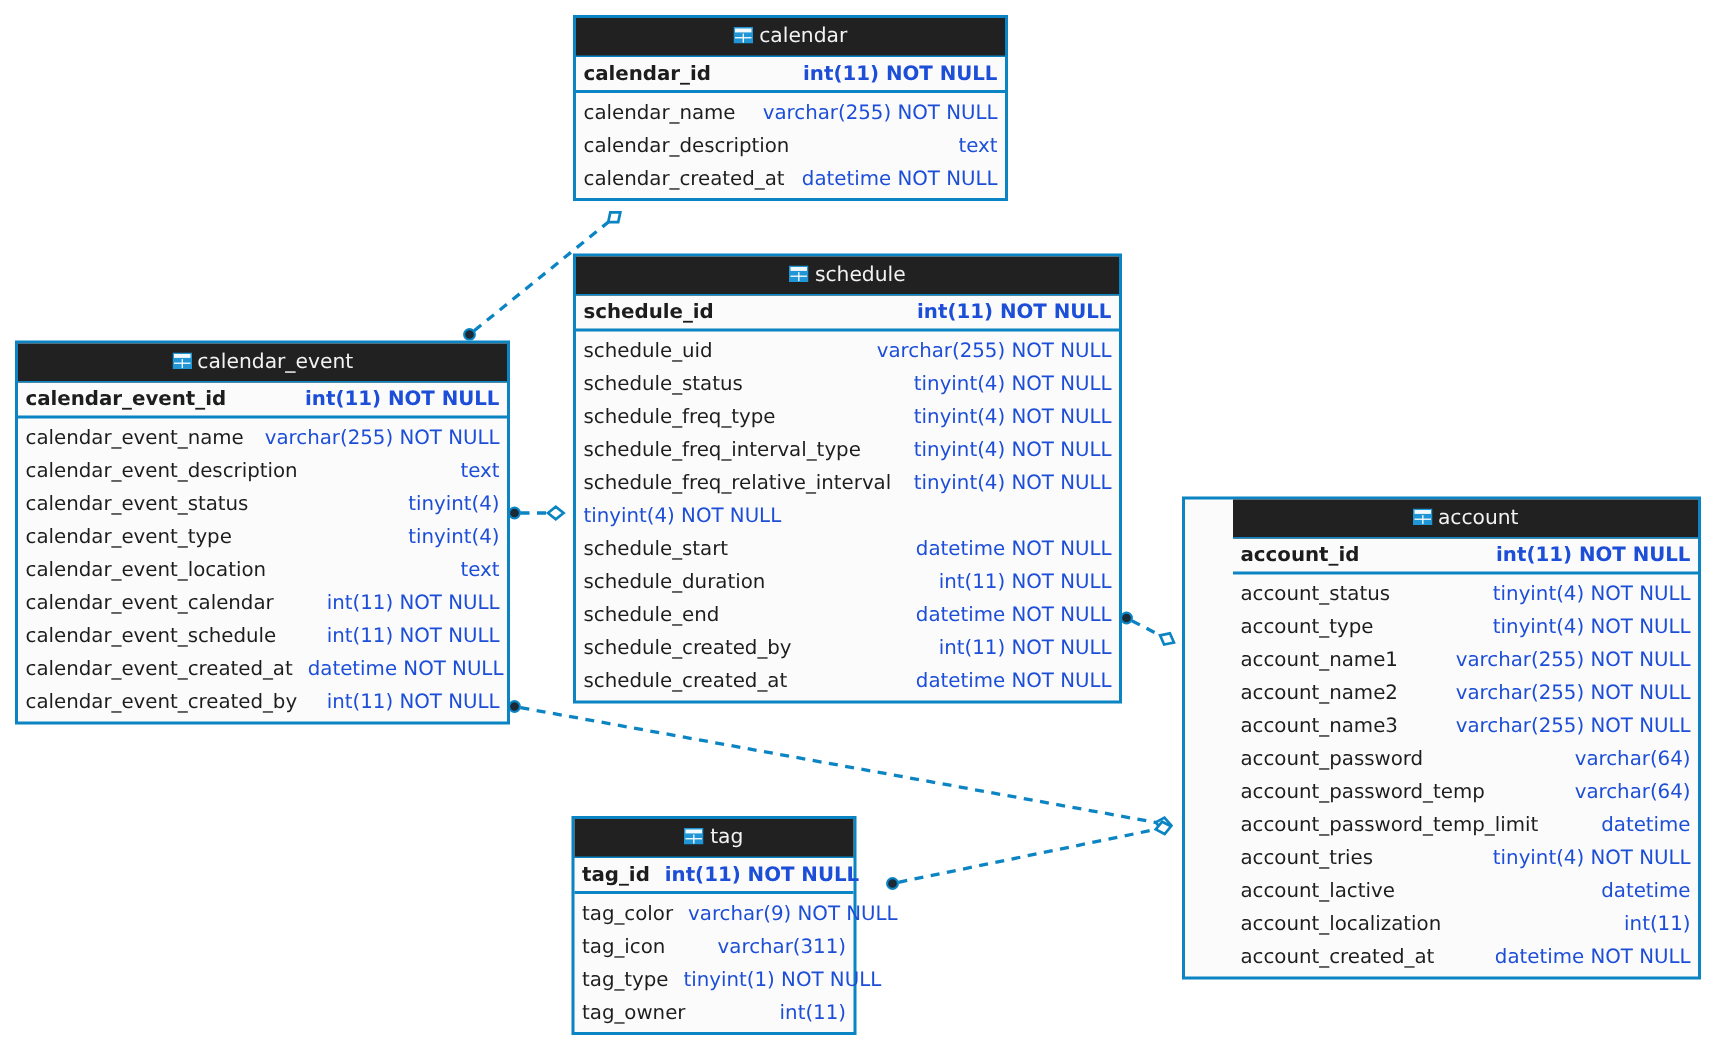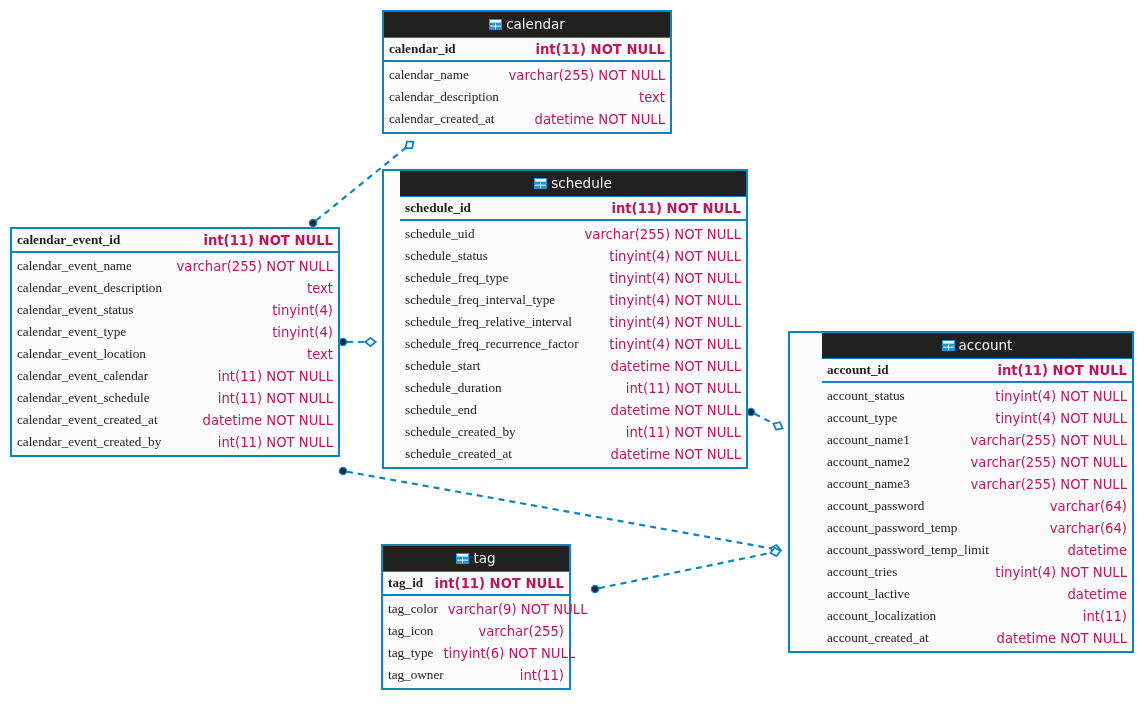--- a/index.html
+++ b/index.html
@@ -60,25 +60,24 @@
     white-space: nowrap;
     box-sizing: border-box;
   }
   .row.pk .col-name,
   .row.pk .col-type {
     font-weight: bold;
   }
   .col-name {
     text-align: center;
     padding-right: 10px;
-    font-family: Liberation Serif, serif;
   }
   .col-type {
     text-align: right;
-    color: #be185d;
+    color: #1d4ed8;
   }
   .rows-body {
     padding-top: 2px;
     padding-bottom: 2px;
   }
 </style>
 </head>
 <body>
 
 <div id="canvas">
@@ -133,21 +132,21 @@
           <div class="row">
             <span class="col-name">calendar_description</span>
             <span class="col-type">text</span>
           </div>
           <div class="row">
             <span class="col-name">calendar_created_at</span>
             <span class="col-type">datetime NOT NULL</span>
           </div>
         </div>
       </div>
-      <div class="entity" style="left: 382px; top: 169px; width: 366px; padding-left: 16px;">
+      <div class="entity" style="left: 382px; top: 169px; width: 366px;">
         <div class="entity-header"><span class="tbl-icon"><svg width="13" height="11" viewBox="0 0 13 11">
               <rect x="0" y="0" width="13" height="11" fill="#2196d6"></rect>
               <rect x="1" y="1" width="11" height="2.6" fill="#ffffff" opacity="0.95"></rect>
               <rect x="6.1" y="4.4" width="0.9" height="6" fill="#ffffff" opacity="0.95"></rect>
               <rect x="1" y="6.7" width="11" height="0.9" fill="#ffffff" opacity="0.95"></rect>
             </svg></span><span>schedule</span></div>
         <div class="pk-row">
           <div class="row pk">
             <span class="col-name">schedule_id</span>
             <span class="col-type">int(11) NOT NULL</span>
@@ -168,21 +167,20 @@
           </div>
           <div class="row">
             <span class="col-name">schedule_freq_interval_type</span>
             <span class="col-type">tinyint(4) NOT NULL</span>
           </div>
           <div class="row">
             <span class="col-name">schedule_freq_relative_interval</span>
             <span class="col-type">tinyint(4) NOT NULL</span>
           </div>
           <div class="row">
-            <span class="col-name">schedule_freq_recurrence_factor</span>
             <span class="col-type">tinyint(4) NOT NULL</span>
           </div>
           <div class="row">
             <span class="col-name">schedule_start</span>
             <span class="col-type">datetime NOT NULL</span>
           </div>
           <div class="row">
             <span class="col-name">schedule_duration</span>
             <span class="col-type">int(11) NOT NULL</span>
           </div>
@@ -194,20 +192,26 @@
             <span class="col-name">schedule_created_by</span>
             <span class="col-type">int(11) NOT NULL</span>
           </div>
           <div class="row">
             <span class="col-name">schedule_created_at</span>
             <span class="col-type">datetime NOT NULL</span>
           </div>
         </div>
       </div>
       <div class="entity" style="left: 10px; top: 227px; width: 330px;">
+        <div class="entity-header"><span class="tbl-icon"><svg width="13" height="11" viewBox="0 0 13 11">
+              <rect x="0" y="0" width="13" height="11" fill="#2196d6"></rect>
+              <rect x="1" y="1" width="11" height="2.6" fill="#ffffff" opacity="0.95"></rect>
+              <rect x="6.1" y="4.4" width="0.9" height="6" fill="#ffffff" opacity="0.95"></rect>
+              <rect x="1" y="6.7" width="11" height="0.9" fill="#ffffff" opacity="0.95"></rect>
+            </svg></span><span>calendar_event</span></div>
         <div class="pk-row">
           <div class="row pk">
             <span class="col-name">calendar_event_id</span>
             <span class="col-type">int(11) NOT NULL</span>
           </div>
         </div>
         <div class="rows-body">
           <div class="row">
             <span class="col-name">calendar_event_name</span>
             <span class="col-type">varchar(255) NOT NULL</span>
@@ -323,25 +327,25 @@
             <span class="col-type">int(11) NOT NULL</span>
           </div>
         </div>
         <div class="rows-body">
           <div class="row">
             <span class="col-name">tag_color</span>
             <span class="col-type">varchar(9) NOT NULL</span>
           </div>
           <div class="row">
             <span class="col-name">tag_icon</span>
-            <span class="col-type">varchar(255)</span>
+            <span class="col-type">varchar(311)</span>
           </div>
           <div class="row">
             <span class="col-name">tag_type</span>
-            <span class="col-type">tinyint(6) NOT NULL</span>
+            <span class="col-type">tinyint(1) NOT NULL</span>
           </div>
           <div class="row">
             <span class="col-name">tag_owner</span>
             <span class="col-type">int(11)</span>
           </div>
         </div>
       </div>
     </div>
 
 </div>

